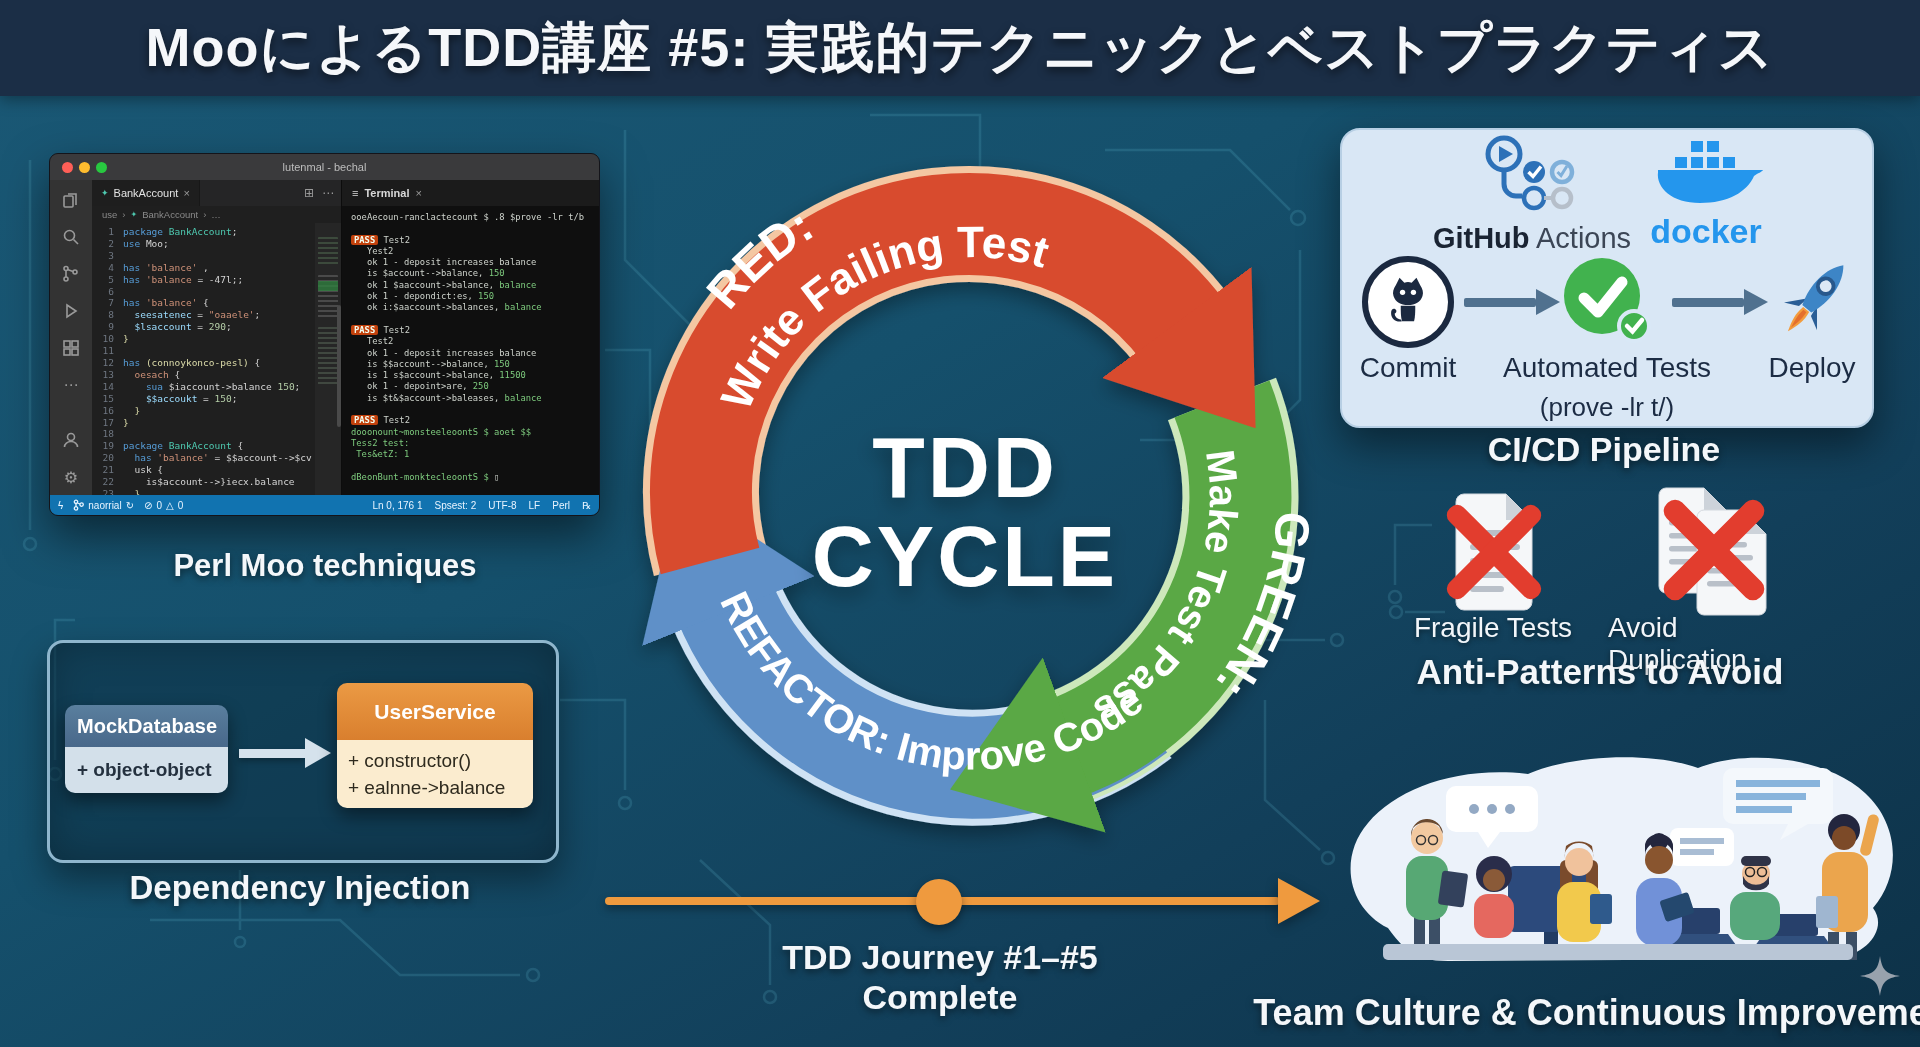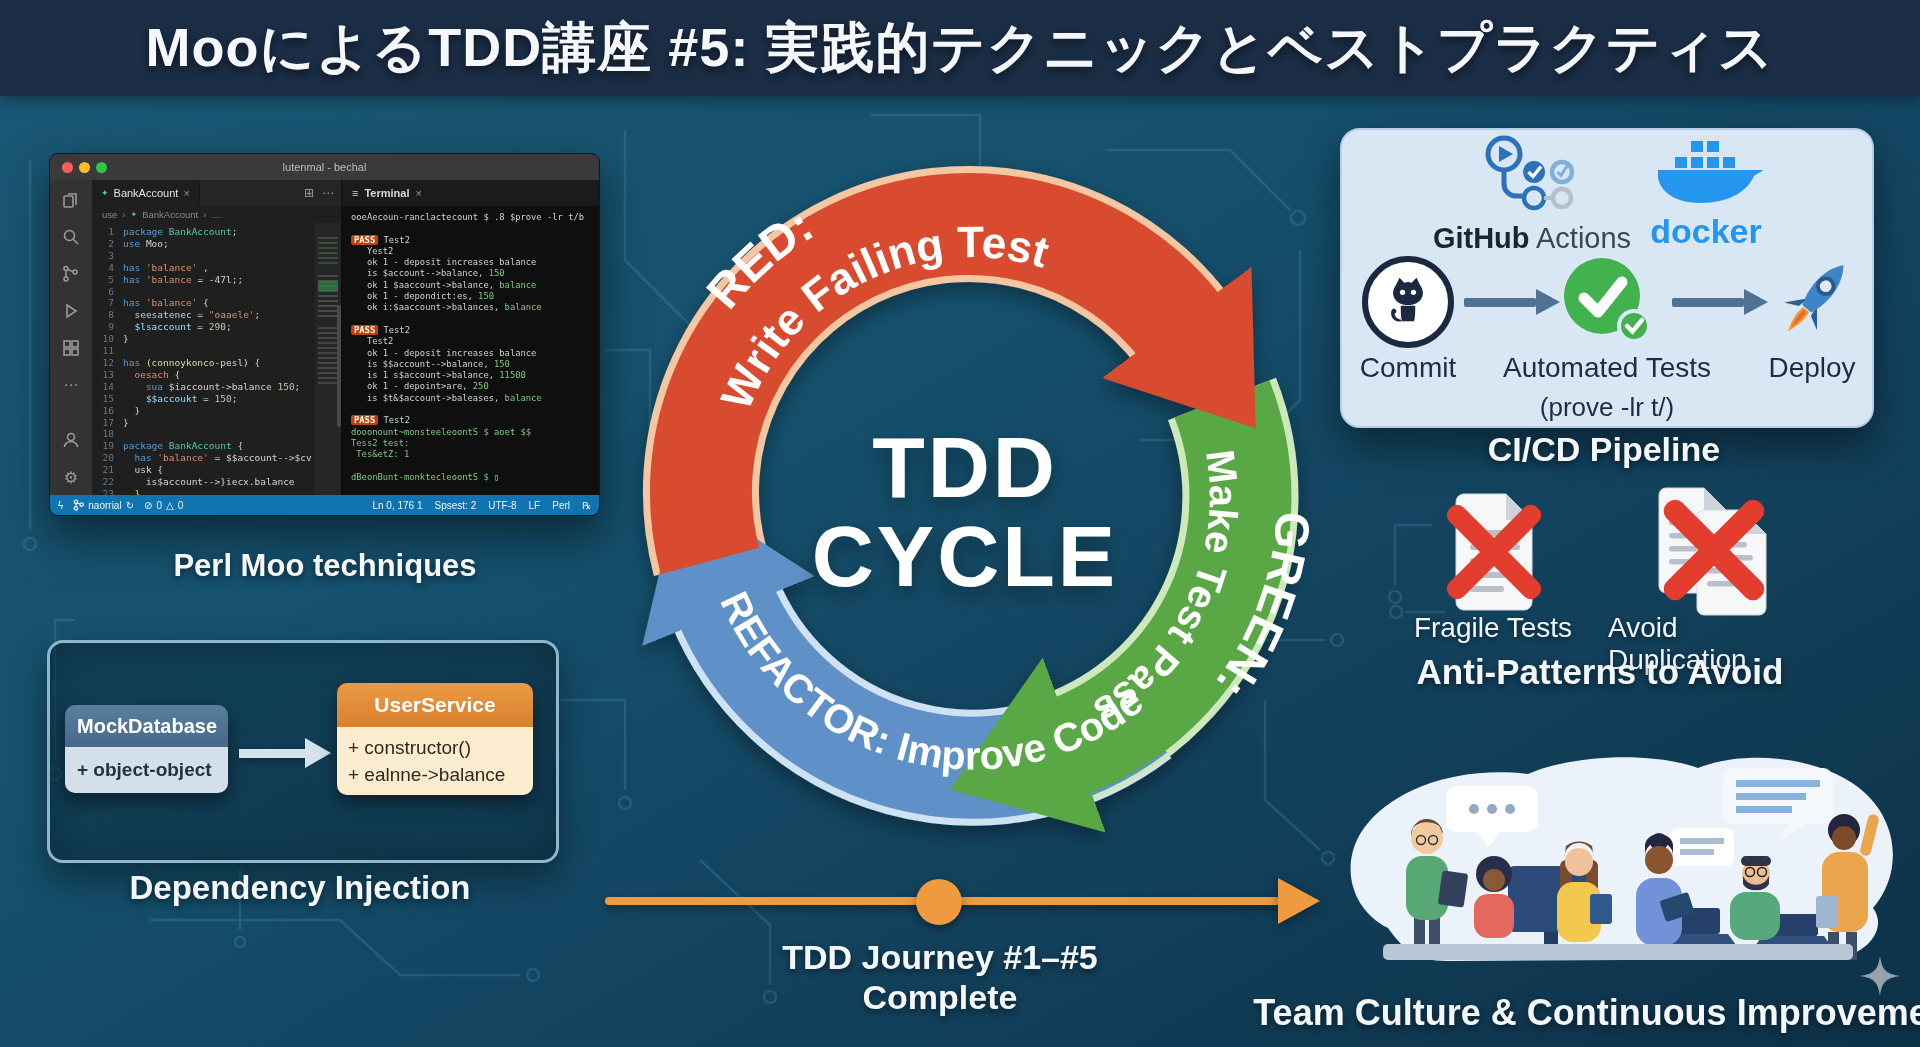--- a/index.html
+++ b/index.html
@@ -57,21 +57,21 @@
 
   
   .dipanel{left:47px;top:640px;width:506px;height:217px;border:3px solid #8fb6cd;border-radius:16px;
            background:rgba(10,40,58,.45);box-shadow:0 16px 35px rgba(0,0,0,.4), inset 0 0 40px rgba(0,0,0,.25);}
   .uml{border-radius:10px;overflow:hidden;box-shadow:0 8px 18px rgba(0,0,0,.45);}
   .uml .hd{display:flex;align-items:center;padding:0 12px;color:#fff;font-weight:700;}
   .mockbox{left:65px;top:705px;width:163px;}
   .mockbox .hd{height:42px;background:linear-gradient(#5a7f9e,#48688a);font-size:20px;}
   .mockbox .bd{height:46px;background:#d3e0ea;color:#24313f;font-size:19px;display:flex;align-items:center;padding:0 12px;font-weight:bold;}
   .userbox{left:337px;top:683px;width:196px;}
-  .userbox .hd{height:44px;background:linear-gradient(#eb9a44,#d97f2e);font-size:21px;justify-content:center;}
+  .userbox .hd{height:57px;background:linear-gradient(#eb9a44,#d97f2e);font-size:21px;justify-content:center;}
   .userbox .bd{background:#fbeccf;color:#2e2a1e;font-size:19px;padding:7px 11px;line-height:27px;}
   .di-arrow{left:239px;top:749px;width:66px;height:9px;background:#d5e2ec;box-shadow:0 3px 6px rgba(0,0,0,.3);}
   .di-arrow:after{content:"";position:absolute;left:66px;top:-11px;border-left:26px solid #d5e2ec;border-top:15px solid transparent;border-bottom:15px solid transparent;}
 
   
   .cicd{left:1340px;top:128px;width:530px;height:296px;background:#d9e7f5;border:2px solid #b7cfe4;border-radius:20px;
         box-shadow:0 18px 40px rgba(0,0,0,.45);}
   .ghtext{font-size:29px;color:#1a2433;white-space:nowrap;}
   .ghtext b{font-weight:800;} .ghtext span{font-weight:400;color:#3c4656;}
   .dockertext{font-size:34px;font-weight:800;color:#2496ed;}

